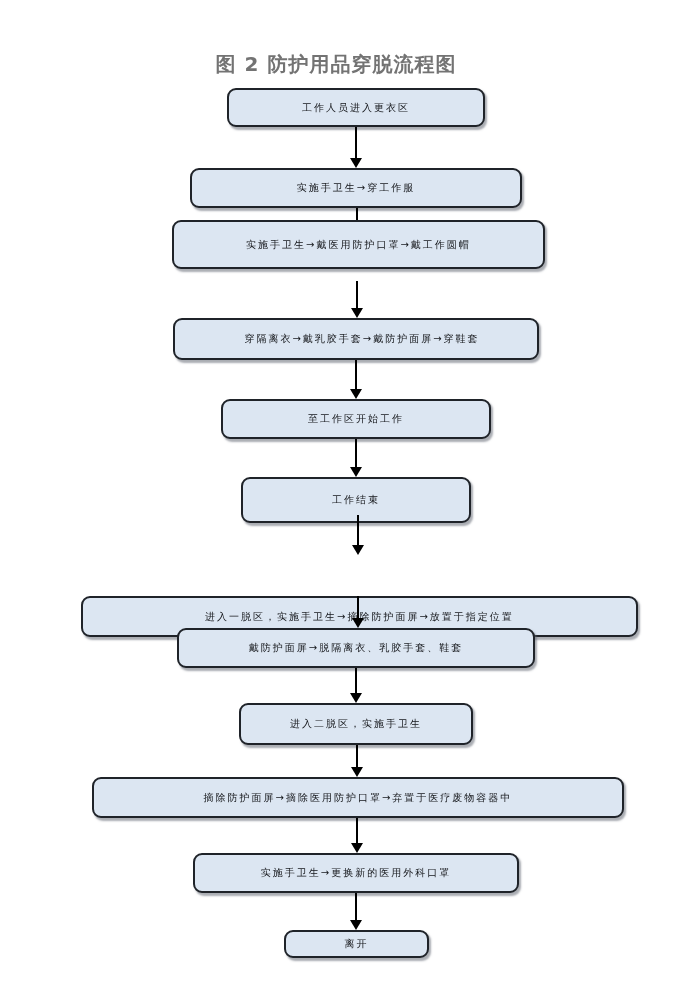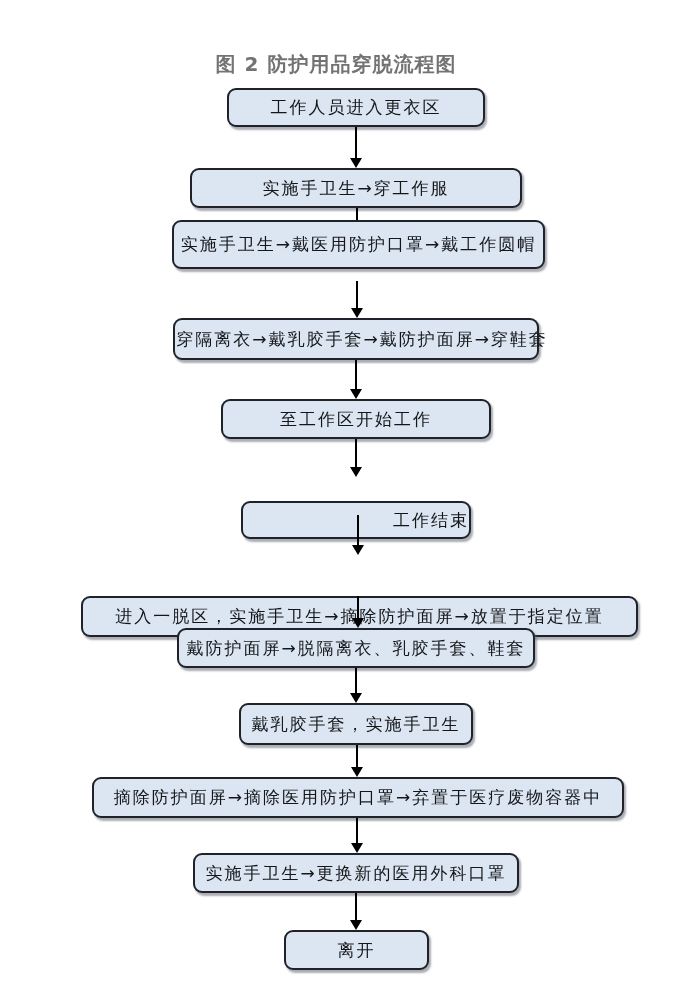--- a/index.html
+++ b/index.html
@@ -26,21 +26,21 @@
     box-sizing:border-box;
     background:var(--node-fill,#dce6f2);
     border:2px solid var(--node-border,#1f2329);
     border-radius:9px;
     box-shadow:2px 2.5px 2px rgba(100,106,117,0.55);
     display:flex;
     align-items:center;
     justify-content:center;
   }
   .node span {
-    font-size:17px;
+    font-size:10px;
     letter-spacing:2px;
     color:#14161a;
     white-space:nowrap;
     line-height:1;
   }
   .arrow { position:absolute; width:12px; }
   .arrow .stem {
     position:absolute;
     left:5px; top:0; bottom:7px;
     width:2px;
@@ -89,21 +89,21 @@
         <i class="stem"></i>
         <i class="head"></i>
       </div>
       <div class="node" style="left: 221px; top: 399px; width: 270px; height: 40px;">
         <span>至工作区开始工作</span>
       </div>
       <div class="arrow" style="left: 350px; top: 439px; height: 38px;">
         <i class="stem"></i>
         <i class="head"></i>
       </div>
-      <div class="node" style="left: 241px; top: 501px; width: 230px; height: 38px; justify-content: flex-end;">
+      <div class="node" style="left: 241px; top: 477px; width: 230px; height: 46px;">
         <span>工作结束</span>
       </div>
       <div class="arrow" style="left: 352px; top: 515px; height: 40px;">
         <i class="stem"></i>
         <i class="head"></i>
       </div>
       <div class="node" style="left: 81px; top: 555px; width: 557px; height: 41px; margin-top: 41px;">
         <span>进入一脱区，实施手卫生→摘除防护面屏→放置于指定位置</span>
       </div>
       <div class="arrow" style="left: 352px; top: 596px; height: 32px;">
@@ -111,37 +111,37 @@
         <i class="head"></i>
       </div>
       <div class="node" style="left: 177px; top: 628px; width: 358px; height: 40px;">
         <span>戴防护面屏→脱隔离衣、乳胶手套、鞋套</span>
       </div>
       <div class="arrow" style="left: 350px; top: 668px; height: 35px;">
         <i class="stem"></i>
         <i class="head"></i>
       </div>
       <div class="node" style="left: 239px; top: 703px; width: 234px; height: 42px;">
-        <span>戴乳胶手套，实施手卫生</span>
+        <span>进入二脱区，实施手卫生</span>
       </div>
       <div class="arrow" style="left: 351px; top: 745px; height: 32px;">
         <i class="stem"></i>
         <i class="head"></i>
       </div>
       <div class="node" style="left: 92px; top: 777px; width: 532px; height: 41px;">
         <span>摘除防护面屏→摘除医用防护口罩→弃置于医疗废物容器中</span>
       </div>
       <div class="arrow" style="left: 351px; top: 818px; height: 35px;">
         <i class="stem"></i>
         <i class="head"></i>
       </div>
       <div class="node" style="left: 193px; top: 853px; width: 326px; height: 40px;">
         <span>实施手卫生→更换新的医用外科口罩</span>
       </div>
       <div class="arrow" style="left: 350px; top: 893px; height: 37px;">
         <i class="stem"></i>
         <i class="head"></i>
       </div>
-      <div class="node" style="left: 284px; top: 930px; width: 145px; height: 40px;">
+      <div class="node" style="left: 284px; top: 930px; width: 145px; height: 28px;">
         <span>离开</span>
       </div>
     </div>
 </div>
 
 </body></html>

